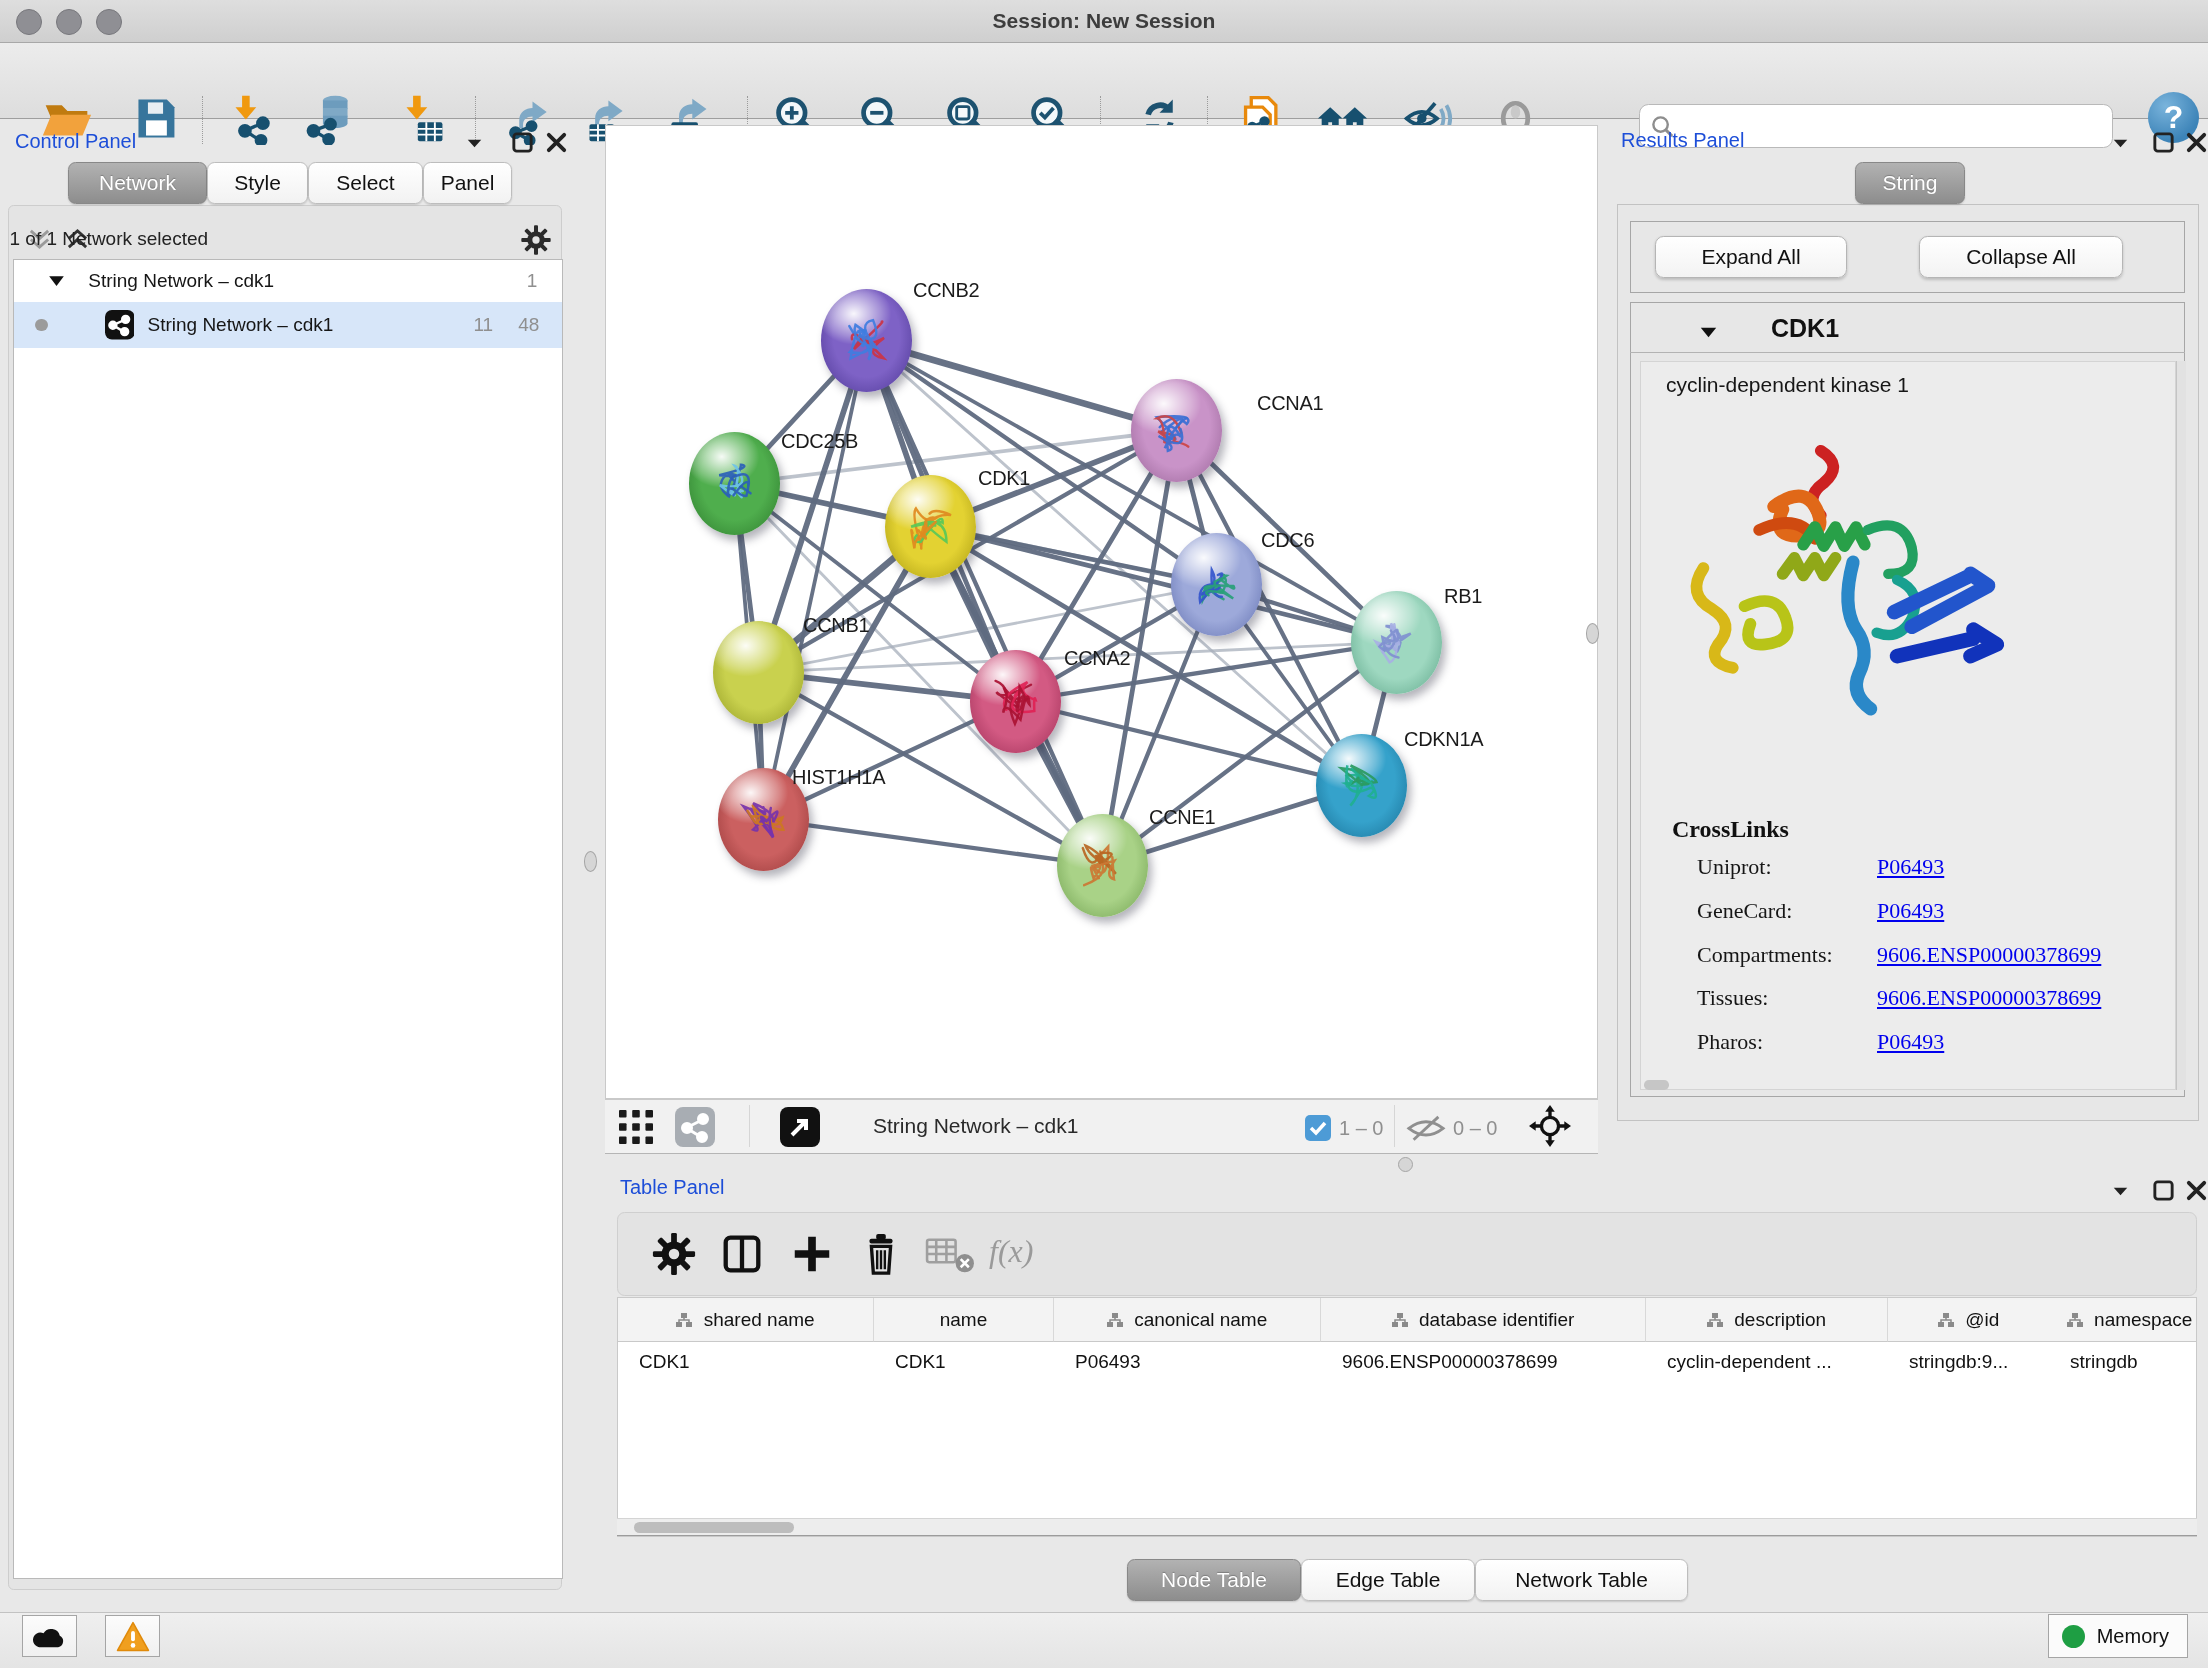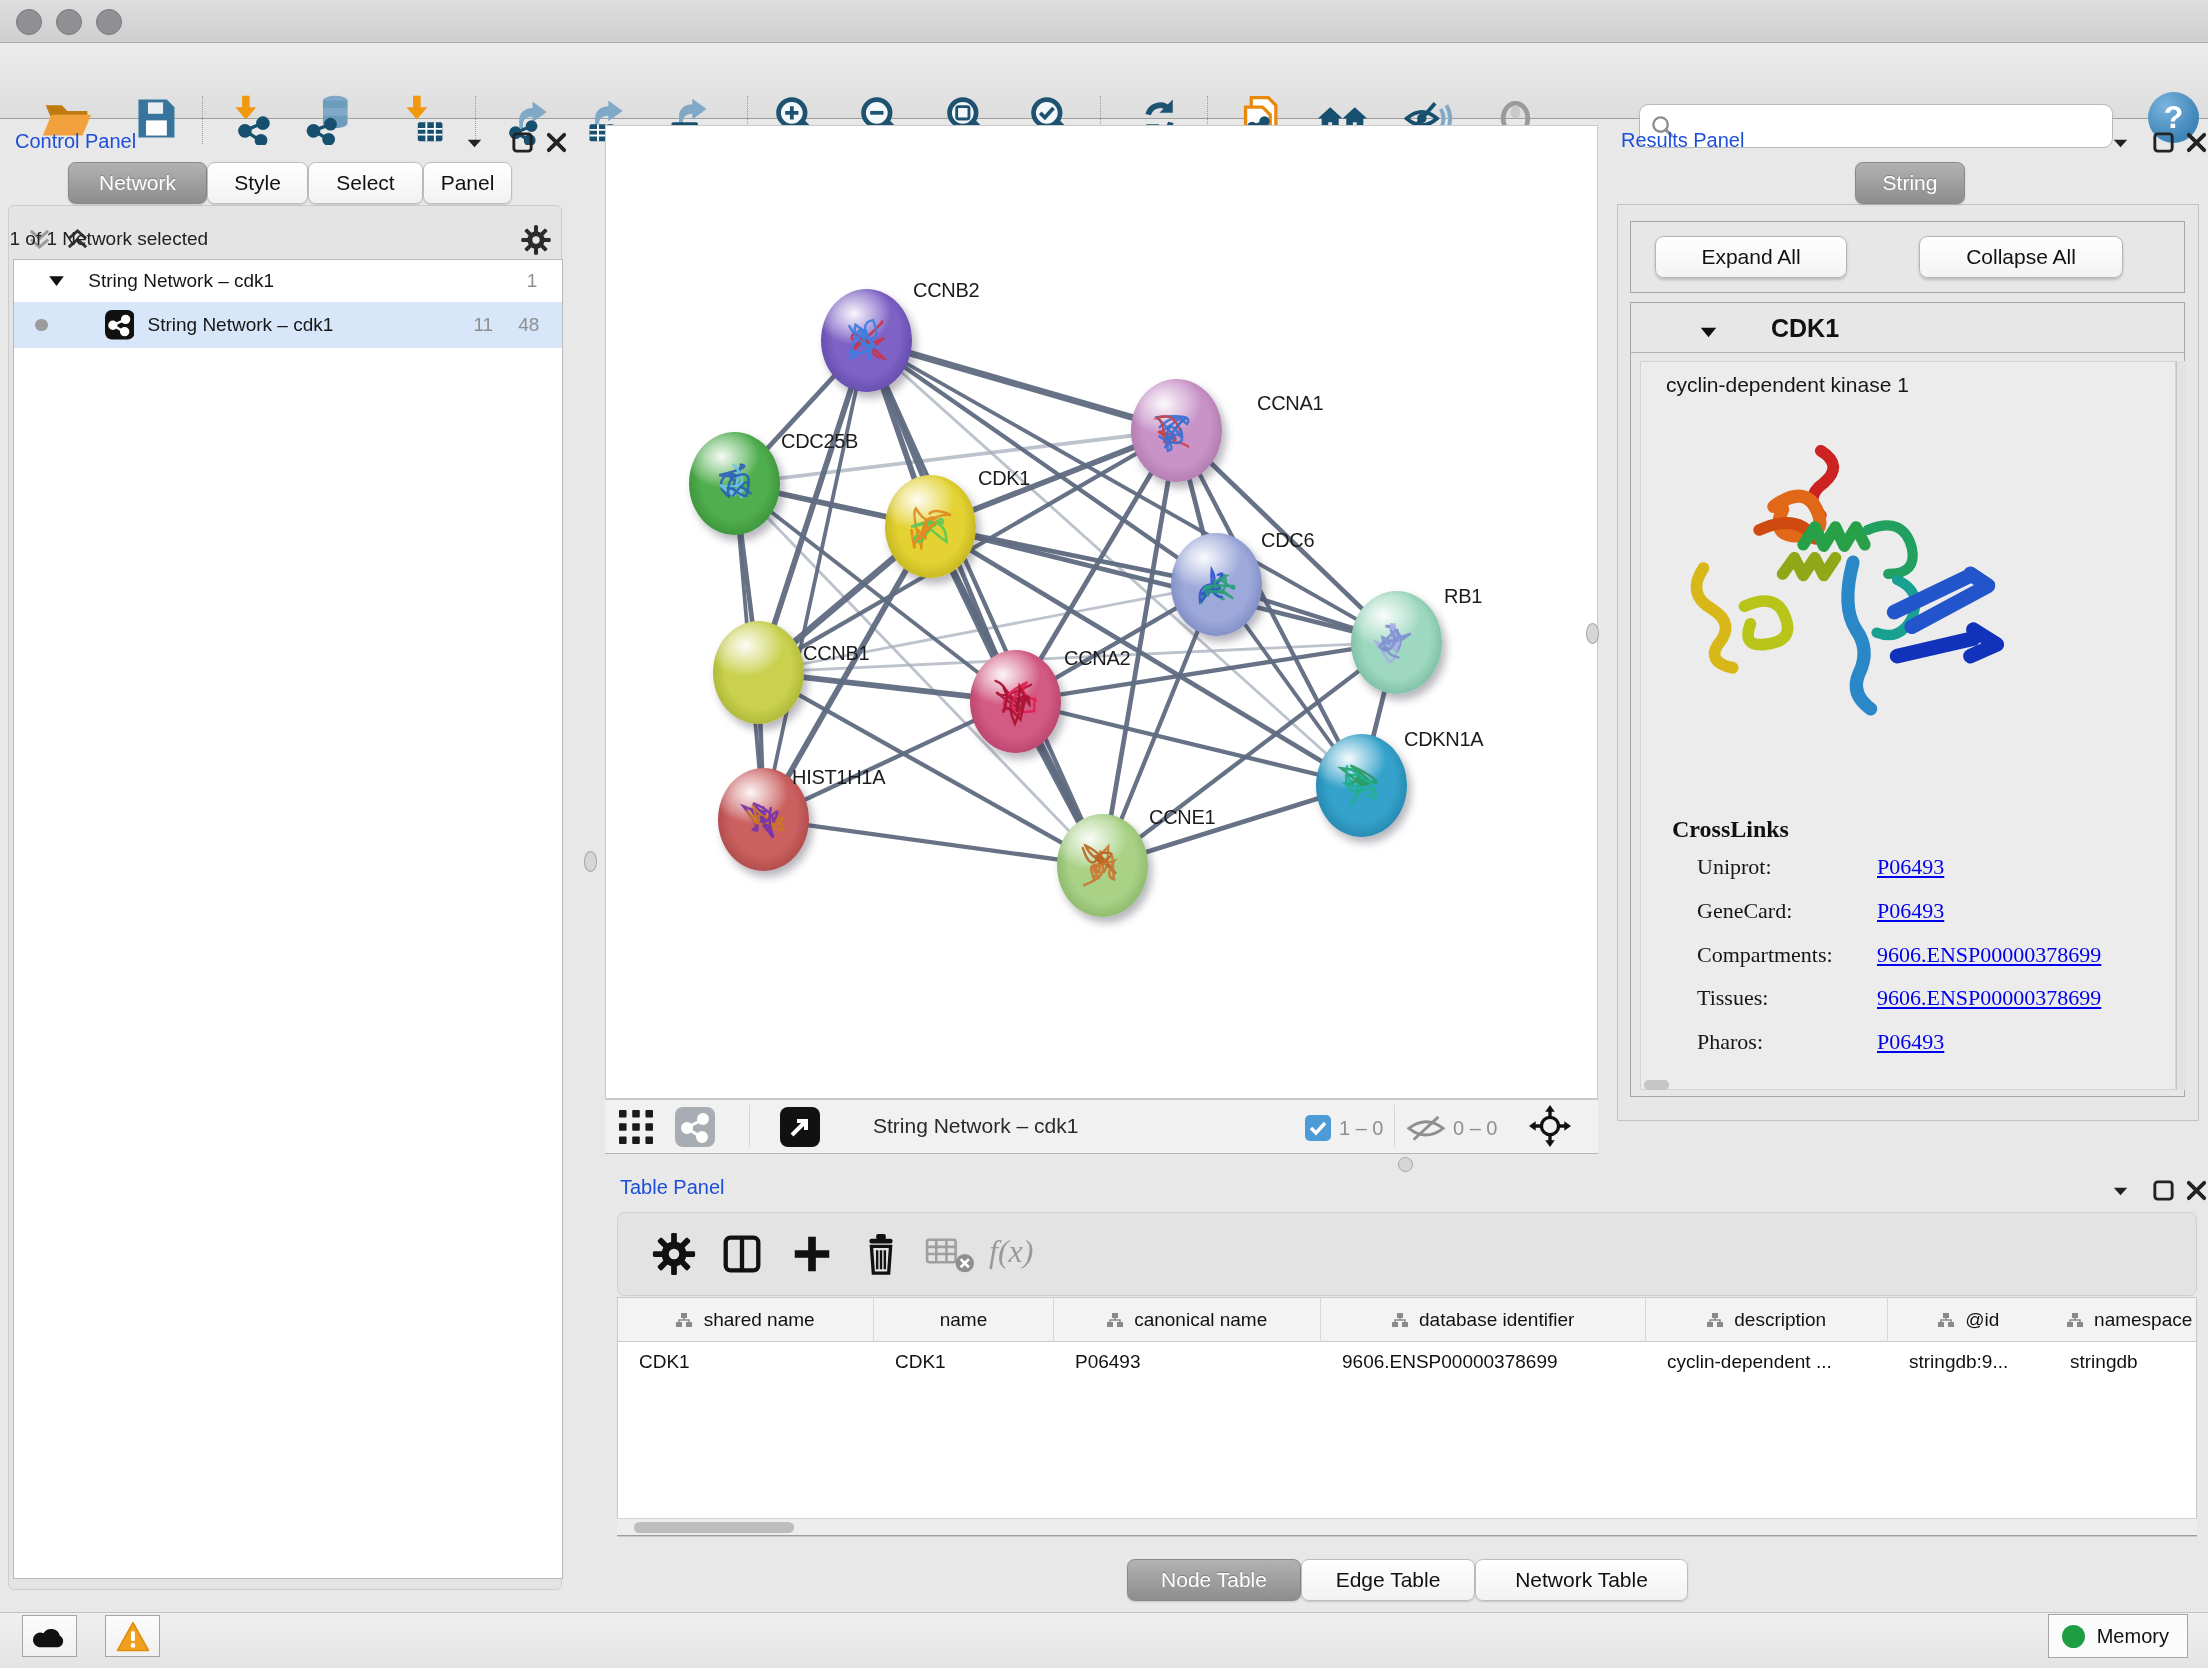--- a/index.html
+++ b/index.html
@@ -83,20 +83,21 @@
 
   .handle{position:absolute;border-radius:50%;background:#d6d6d6;border:1px solid #a5a5a5}
 </style>
 </head>
 <body>
 
 <div class="titlebar">
   <div class="light" style="left:16px"></div>
   <div class="light" style="left:56px"></div>
   <div class="light" style="left:96px"></div>
+  <div class="win-title">Session: New Session</div>
 </div>
 
 <div class="toolbar">
   <div class="tbi" style="left:40px">
       <svg viewBox="0 0 56 56">
         <path d="M6 14h17l6 6h21v8H12z" fill="#c07b10"></path>
         <path d="M3 46l9-22h42l-9 22z" fill="#f2a23c"></path>
       </svg>
     </div>
   <div class="tbi" style="left:129px">
@@ -431,21 +432,21 @@
     <div class="node-label" style="left: 655px; top: 403px;">CDC6</div>
     <div class="node" style="left: 745px; top: 465px; background: radial-gradient(55% 40% at 36% 24%, rgba(255, 255, 255, 0.95) 0%, rgba(255, 255, 255, 0.28) 55%, rgba(255, 255, 255, 0) 75%), radial-gradient(at 50% 45%, rgb(158, 216, 192) 52%, rgb(88, 161, 132) 100%);">
       <svg viewBox="0 0 60 66" class="squig">
         <path d="M15.8 42.3 Q40.2 12.8 18.5 14.6 Q41.9 20.4 31.0 41.0 Q17.3 29.1 16.1 38.1 Q16.5 43.2 45.0 22.6 Q38.8 24.7 11.3 34.7" fill="none" stroke="#8090d0" stroke-width="2.6" stroke-linecap="round" opacity="0.92"></path>
         <path d="M25.9 14.5 Q36.6 41.5 30.2 31.0 Q25.9 54.4 24.3 11.9 Q43.8 47.2 8.4 31.4 Q16.4 43.3 22.7 52.8 Q34.5 48.8 27.7 12.8" fill="none" stroke="#a8b0e4" stroke-width="2.6" stroke-linecap="round" opacity="0.92"></path>
         <path d="M24.1 19.3 Q30.8 30.0 28.8 27.9 Q23.4 47.5 12.1 36.3 Q34.4 12.0 30.5 21.1 Q36.9 37.1 15.1 26.3 Q17.6 45.5 32.1 47.7" fill="none" stroke="#8090d0" stroke-width="2.6" stroke-linecap="round" opacity="0.92"></path>
       </svg>
     </div>
     <div class="node-label" style="left: 838px; top: 459px;">RB1</div>
     <div class="node" style="left: 107px; top: 495px; background: radial-gradient(55% 40% at 36% 24%, rgba(255, 255, 255, 0.95) 0%, rgba(255, 255, 255, 0.28) 55%, rgba(255, 255, 255, 0) 75%), radial-gradient(at 50% 45%, rgb(201, 209, 78) 52%, rgb(142, 151, 32) 100%);"></div>
-    <div class="node-label" style="left: 197px; top: 516px; text-align: right;">CCNB1</div>
+    <div class="node-label" style="left: 197px; top: 488px; text-align: right;">CCNB1</div>
     <div class="node" style="left: 364px; top: 524px; background: radial-gradient(55% 40% at 36% 24%, rgba(255, 255, 255, 0.95) 0%, rgba(255, 255, 255, 0.28) 55%, rgba(255, 255, 255, 0) 75%), radial-gradient(at 50% 45%, rgb(211, 90, 131) 52%, rgb(154, 44, 83) 100%);">
       <svg viewBox="0 0 60 66" class="squig">
         <path d="M32.5 32.2 Q46.3 13.2 29.4 55.4 Q15.8 23.7 41.8 29.4 Q24.8 39.0 17.6 17.3 Q51.6 55.3 10.0 22.2 Q14.1 31.1 46.3 14.3" fill="none" stroke="#aa1133" stroke-width="2.6" stroke-linecap="round" opacity="0.92"></path>
         <path d="M36.3 21.6 Q19.9 34.1 40.6 13.8 Q8.5 48.6 49.8 41.9 Q49.2 23.1 51.2 30.5 Q30.4 23.6 42.6 11.6 Q10.3 27.3 20.3 40.7" fill="none" stroke="#e02255" stroke-width="2.6" stroke-linecap="round" opacity="0.92"></path>
         <path d="M30.9 36.5 Q32.6 54.4 34.3 16.5 Q43.1 33.2 44.7 35.0 Q43.0 12.4 35.3 51.0 Q17.3 30.5 17.1 43.5 Q27.2 17.3 9.0 10.3" fill="none" stroke="#aa1133" stroke-width="2.6" stroke-linecap="round" opacity="0.92"></path>
       </svg>
     </div>
     <div class="node-label" style="left: 458px; top: 521px;">CCNA2</div>
     <div class="node" style="left: 710px; top: 608px; background: radial-gradient(55% 40% at 36% 24%, rgba(255, 255, 255, 0.95) 0%, rgba(255, 255, 255, 0.28) 55%, rgba(255, 255, 255, 0) 75%), radial-gradient(at 50% 45%, rgb(53, 162, 203) 52%, rgb(23, 108, 146) 100%);">
       <svg viewBox="0 0 60 66" class="squig">

